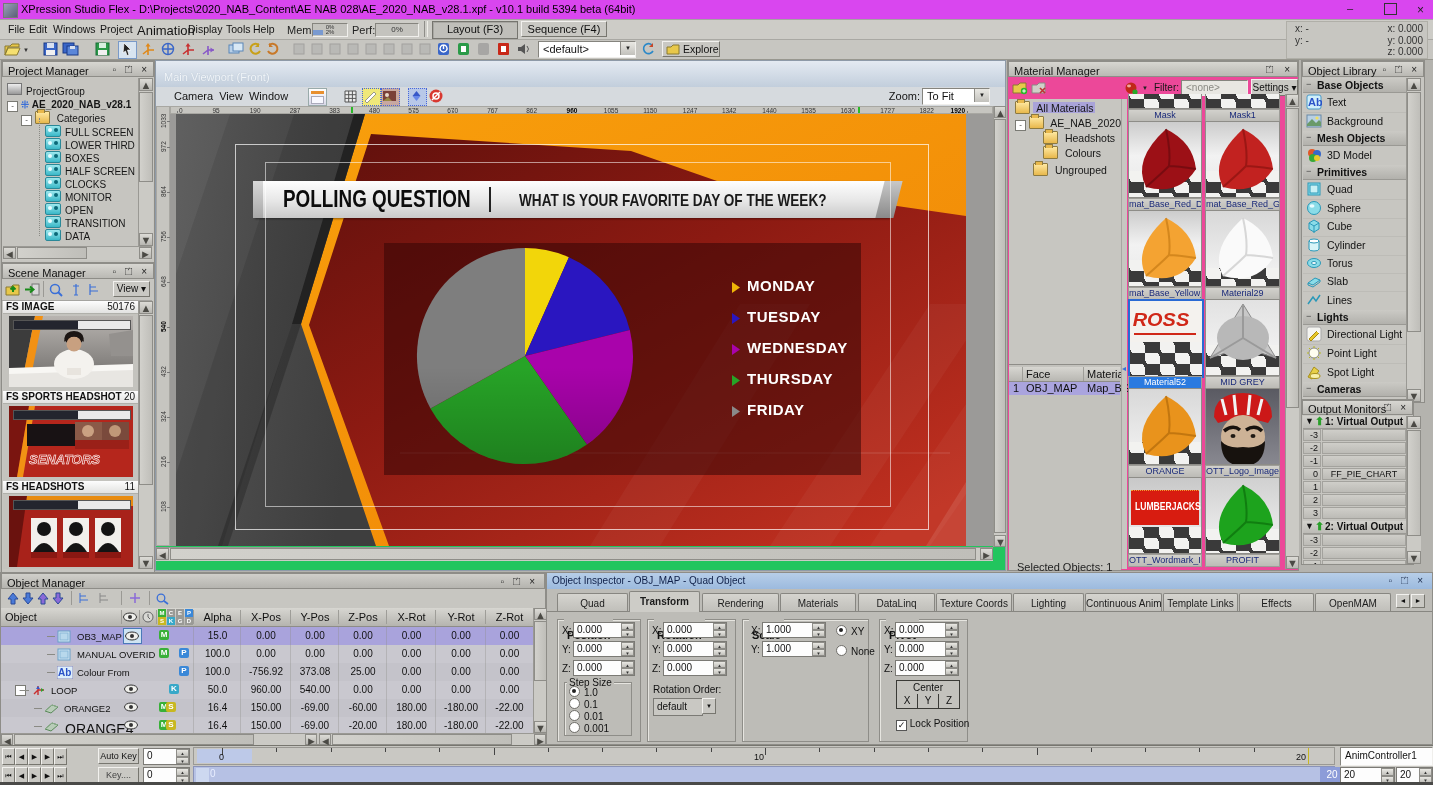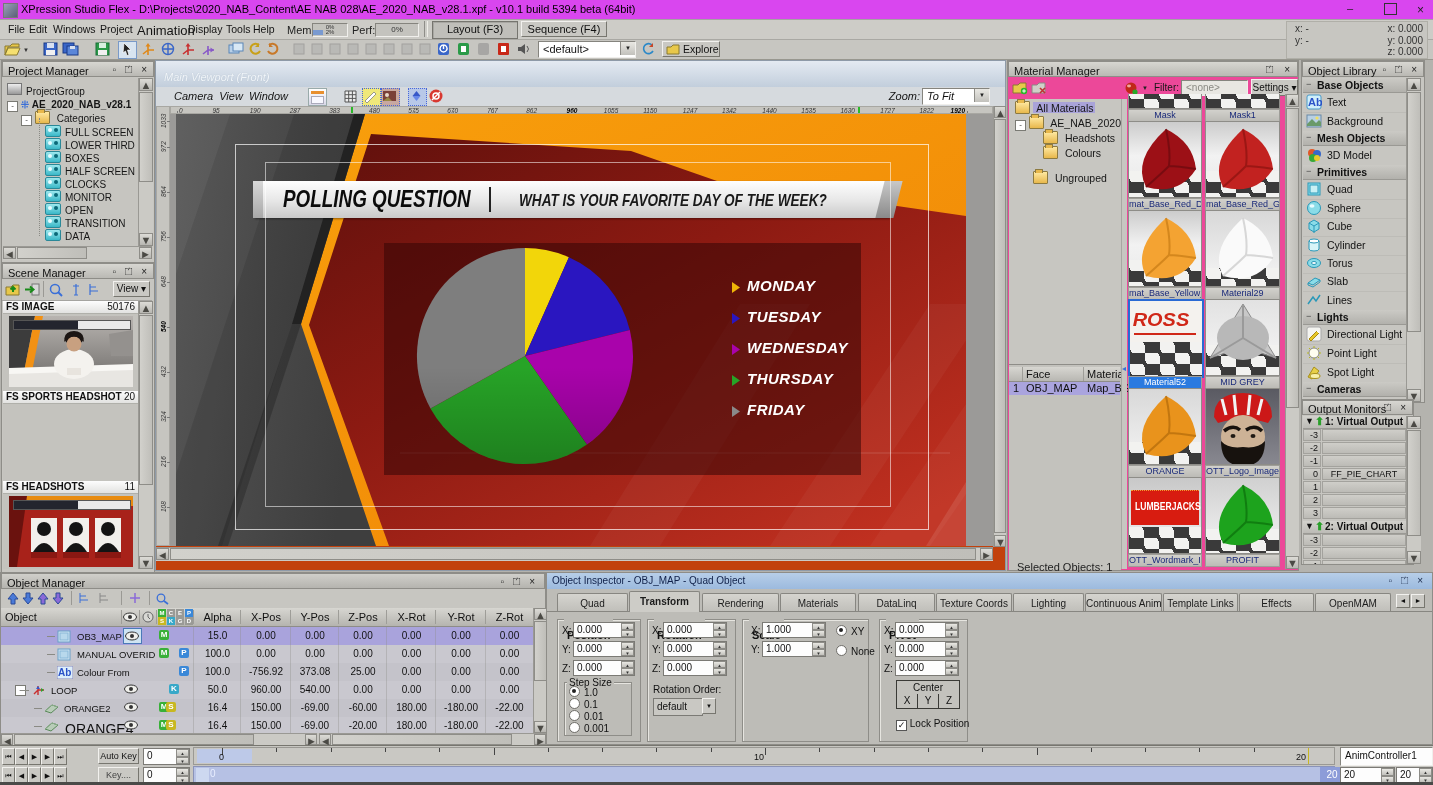--- a/index.html
+++ b/index.html
@@ -262,20 +262,35 @@
         <path d="M55 26 q0 -9 10 -9 q10 0 10 9 l-4 -4 q-6 -3 -12 0 z" fill="#1c1614"></path>
         <rect x="58" y="52" width="14" height="7" fill="#e8e4de"></rect>
       </svg>
       <div class="abs" style="left:4px;top:4px;width:116px;height:8px;background:linear-gradient(90deg,#23252e 55%,#e8e8e8 55%);border:1px solid #555;"></div>
     </div>
 
     <div class="abs" style="left:0;top:90px;width:135px;height:12px;background:linear-gradient(#fdfdfd,#e2e2e0);border-bottom:1px solid #b0b0aa;">
       <b style="position:absolute;left:3px;top:0px;font-size:10px;">FS SPORTS HEADSHOT</b>
           <span style="position:absolute;right:3px;top:0px;font-size:10px;">20</span>
     </div>
+    <div class="abs" style="left:6px;top:105px;width:124px;height:71px;overflow:hidden;">
+      <svg class="abs" style="left:0;top:0;" width="124" height="71">
+        <rect width="124" height="71" fill="#b5261c"></rect>
+        <polygon points="0,0 20,0 8,71 0,71" fill="#7a1510"></polygon>
+        <polygon points="20,0 26,0 14,71 8,71" fill="#f29114"></polygon>
+        <rect x="18" y="18" width="48" height="22" fill="#181214"></rect>
+        <rect x="66" y="16" width="27" height="26" fill="#8a5a48"></rect>
+        <rect x="93" y="16" width="27" height="26" fill="#7a4a3c"></rect>
+        <circle cx="79" cy="25" r="6" fill="#caa182"></circle>
+        <circle cx="106" cy="25" r="6" fill="#c09878"></circle>
+        <rect x="66" y="34" width="54" height="9" fill="#9a2018"></rect>
+        <text x="20" y="58" font-size="13" font-style="italic" font-weight="bold" fill="#c03028" stroke="#fff" stroke-width="0.6" font-family="Liberation Sans">SENATORS</text>
+      </svg>
+      <div class="abs" style="left:4px;top:4px;width:116px;height:8px;background:linear-gradient(90deg,#23252e 55%,#e8e8e8 55%);border:1px solid #555;"></div>
+    </div>
 
     <div class="abs" style="left:0;top:180px;width:135px;height:12px;background:linear-gradient(#fdfdfd,#e2e2e0);border-bottom:1px solid #b0b0aa;">
       <b style="position:absolute;left:3px;top:0px;font-size:10px;">FS HEADSHOTS</b>
           <span style="position:absolute;right:3px;top:0px;font-size:10px;">11</span>
     </div>
     <div class="abs" style="left:6px;top:195px;width:124px;height:71px;overflow:hidden;">
       <svg class="abs" style="left:0;top:0;" width="124" height="71">
         <rect width="124" height="71" fill="#a8221a"></rect>
         <polygon points="0,0 124,0 124,10 0,14" fill="#e88b10"></polygon>
         <polygon points="0,0 18,0 8,71 0,71" fill="#6a120e"></polygon>
@@ -297,21 +312,21 @@
       <div class="abs" style="left:4px;top:4px;width:116px;height:8px;background:linear-gradient(90deg,#23252e 55%,#e8e8e8 55%);border:1px solid #555;"></div>
     </div>
   </div>
   <div class="scroll-v" style="left:136px;top:38px;width:14px;height:268px;">
     <div class="sbtn" style="top:0;">▲</div>
     <div class="thumbv" style="top:14px;height:170px;"></div>
     <div class="sbtn" style="bottom:0;">▼</div>
   </div>
 </div>
 
-<div id="viewport" class="abs" style="left:155px;top:60px;width:851px;height:511px;background:#c2410c;border:1px solid #8e9aa8;box-sizing:border-box;font-style:italic;">
+<div id="viewport" class="abs" style="left:155px;top:60px;width:851px;height:511px;background:#22c55e;border:1px solid #8e9aa8;box-sizing:border-box;">
 
   <div class="abs" style="left:0;top:0;width:100%;height:26px;background:linear-gradient(#e4eaf2,#c2cedc);">
     <div class="abs" style="left:8px;top:10px;color:#f2f6fa;font-size:11px;text-shadow:0 0 1px #aab8c6;">Main Viewport (Front)</div>
   </div>
 
   <div class="abs" style="left:0;top:26px;width:100%;height:19px;background:#d6dade;border-bottom:1px solid #aab2ba;">
     <div class="abs" style="left:18px;top:3px;color:#141414;">Camera&nbsp;&nbsp;View&nbsp;&nbsp;Window</div>
     <div class="abs" style="left:152px;top:1px;width:17px;height:16px;background:linear-gradient(#fff,#d8d8e8);border:1px solid #9aa;">
           <div style="margin:2px;height:3px;background:#e89030;"></div>
           <div style="margin:2px;height:6px;background:#f8f8ff;border:1px solid #aab;"></div>
@@ -553,21 +568,21 @@
         </div>
     <div class="abs raised" style="left:243px;top:1px;width:47px;height:17px;box-sizing:border-box;text-align:center;font-size:10px;line-height:15px;">Settings ▾</div>
   </div>
 
   <div class="abs" style="left:1px;top:38px;width:112px;height:265px;background:#c7c6c1;font-size:10.5px;">
     <div class="abs" style="left:24px;top:3px;width:62px;height:11px;background:#a9a3d9;"></div>
     <div class="tree-i" style="left:6px;top:2px;font-size:10.5px;"><span class="fold"></span> All Materials</div>
     <div class="tree-i" style="left:6px;top:17px;font-size:10.5px;white-space:nowrap;"><span class="exp">-</span><span class="fold"></span> AE_NAB_2020</div>
     <div class="tree-i" style="left:34px;top:32px;font-size:10.5px;"><span class="fold"></span> Headshots</div>
     <div class="tree-i" style="left:34px;top:47px;font-size:10.5px;"><span class="fold"></span> Colours</div>
-    <div class="tree-i" style="left:6px;top:72px;font-size:10.5px;padding-left:18px;"><span class="fold"></span> Ungrouped</div>
+    <div class="tree-i" style="left:6px;top:64px;font-size:10.5px;padding-left:18px;"><span class="fold"></span> Ungrouped</div>
   </div>
 
   <div class="abs" style="left:1px;top:303px;width:112px;height:205px;background:#c3c2bd;border-top:1px solid #8e8d88;">
     <div class="abs" style="left:0;top:2px;width:111px;height:14px;background:linear-gradient(#d7d6d1,#b8b7b2);border-bottom:1px solid #8e8d88;">
       <span style="position:absolute;left:17px;top:1px;">Face</span>
           <span style="position:absolute;left:78px;top:1px;">Material</span>
       <div class="abs" style="left:13px;top:0;width:1px;height:14px;background:#9e9d98;"></div>
       <div class="abs" style="left:74px;top:0;width:1px;height:14px;background:#9e9d98;"></div>
     </div>
     <div class="abs" style="left:0;top:17px;width:111px;height:13px;background:#aaa4de;">

